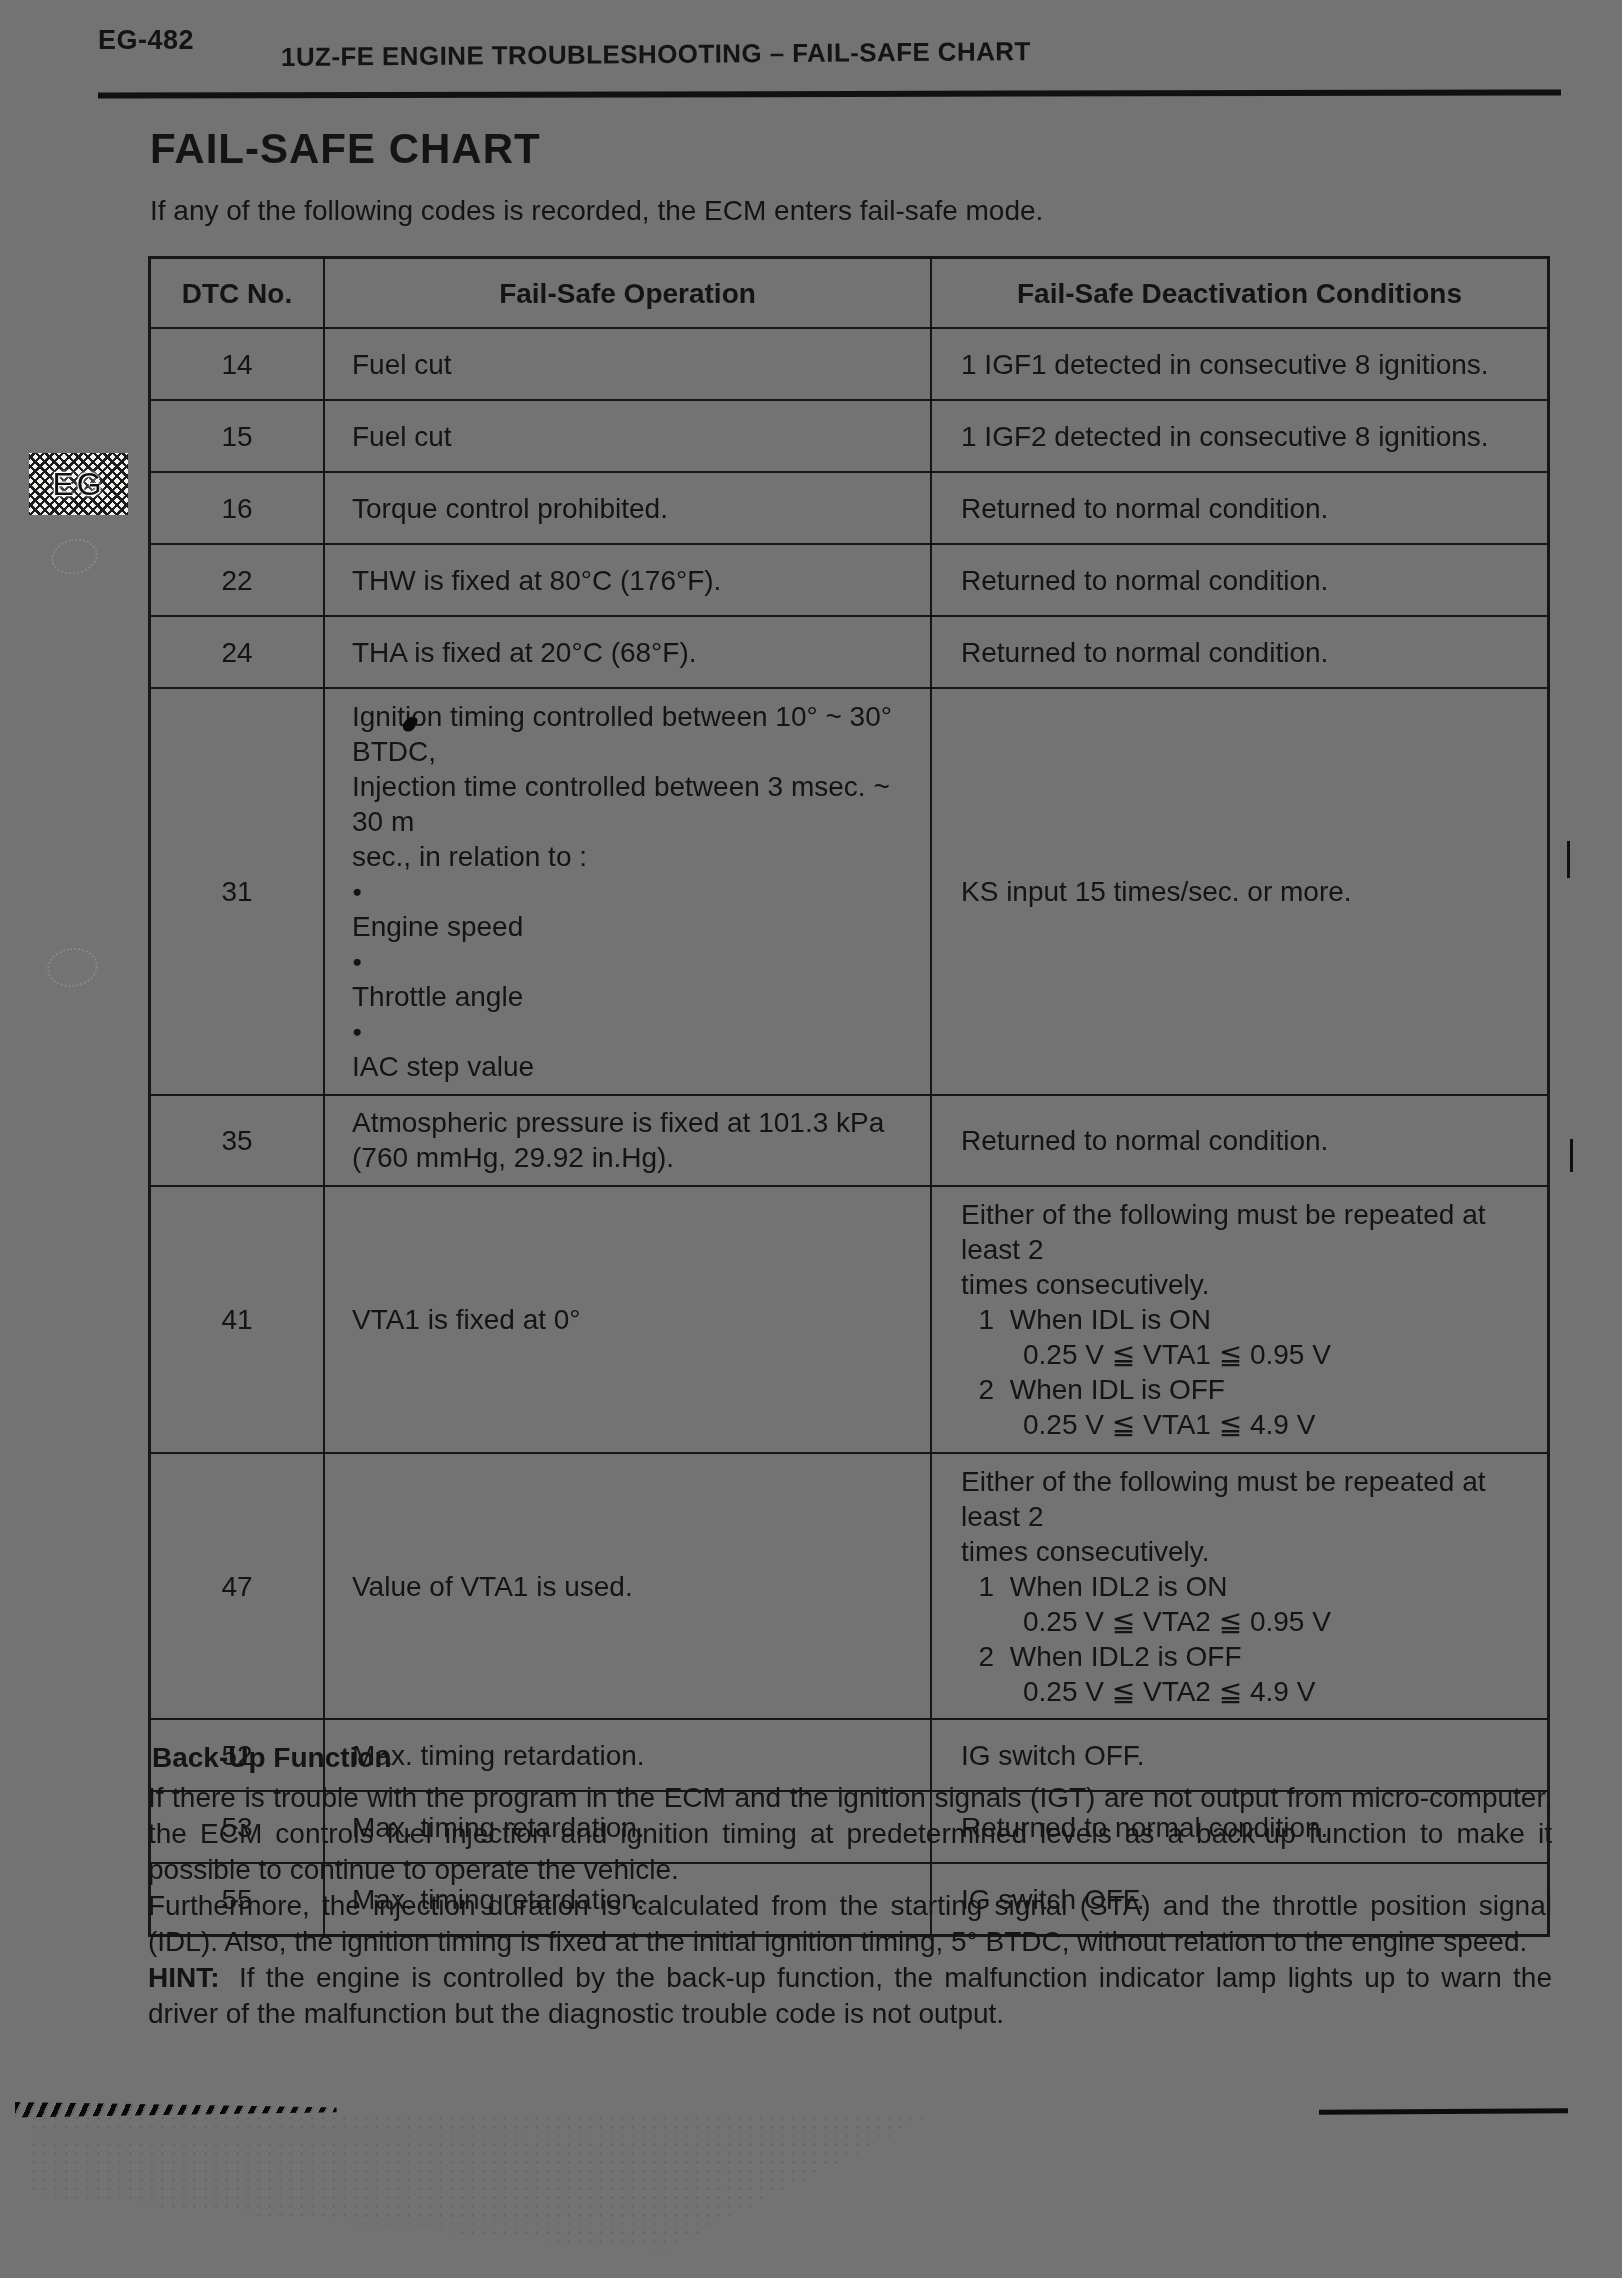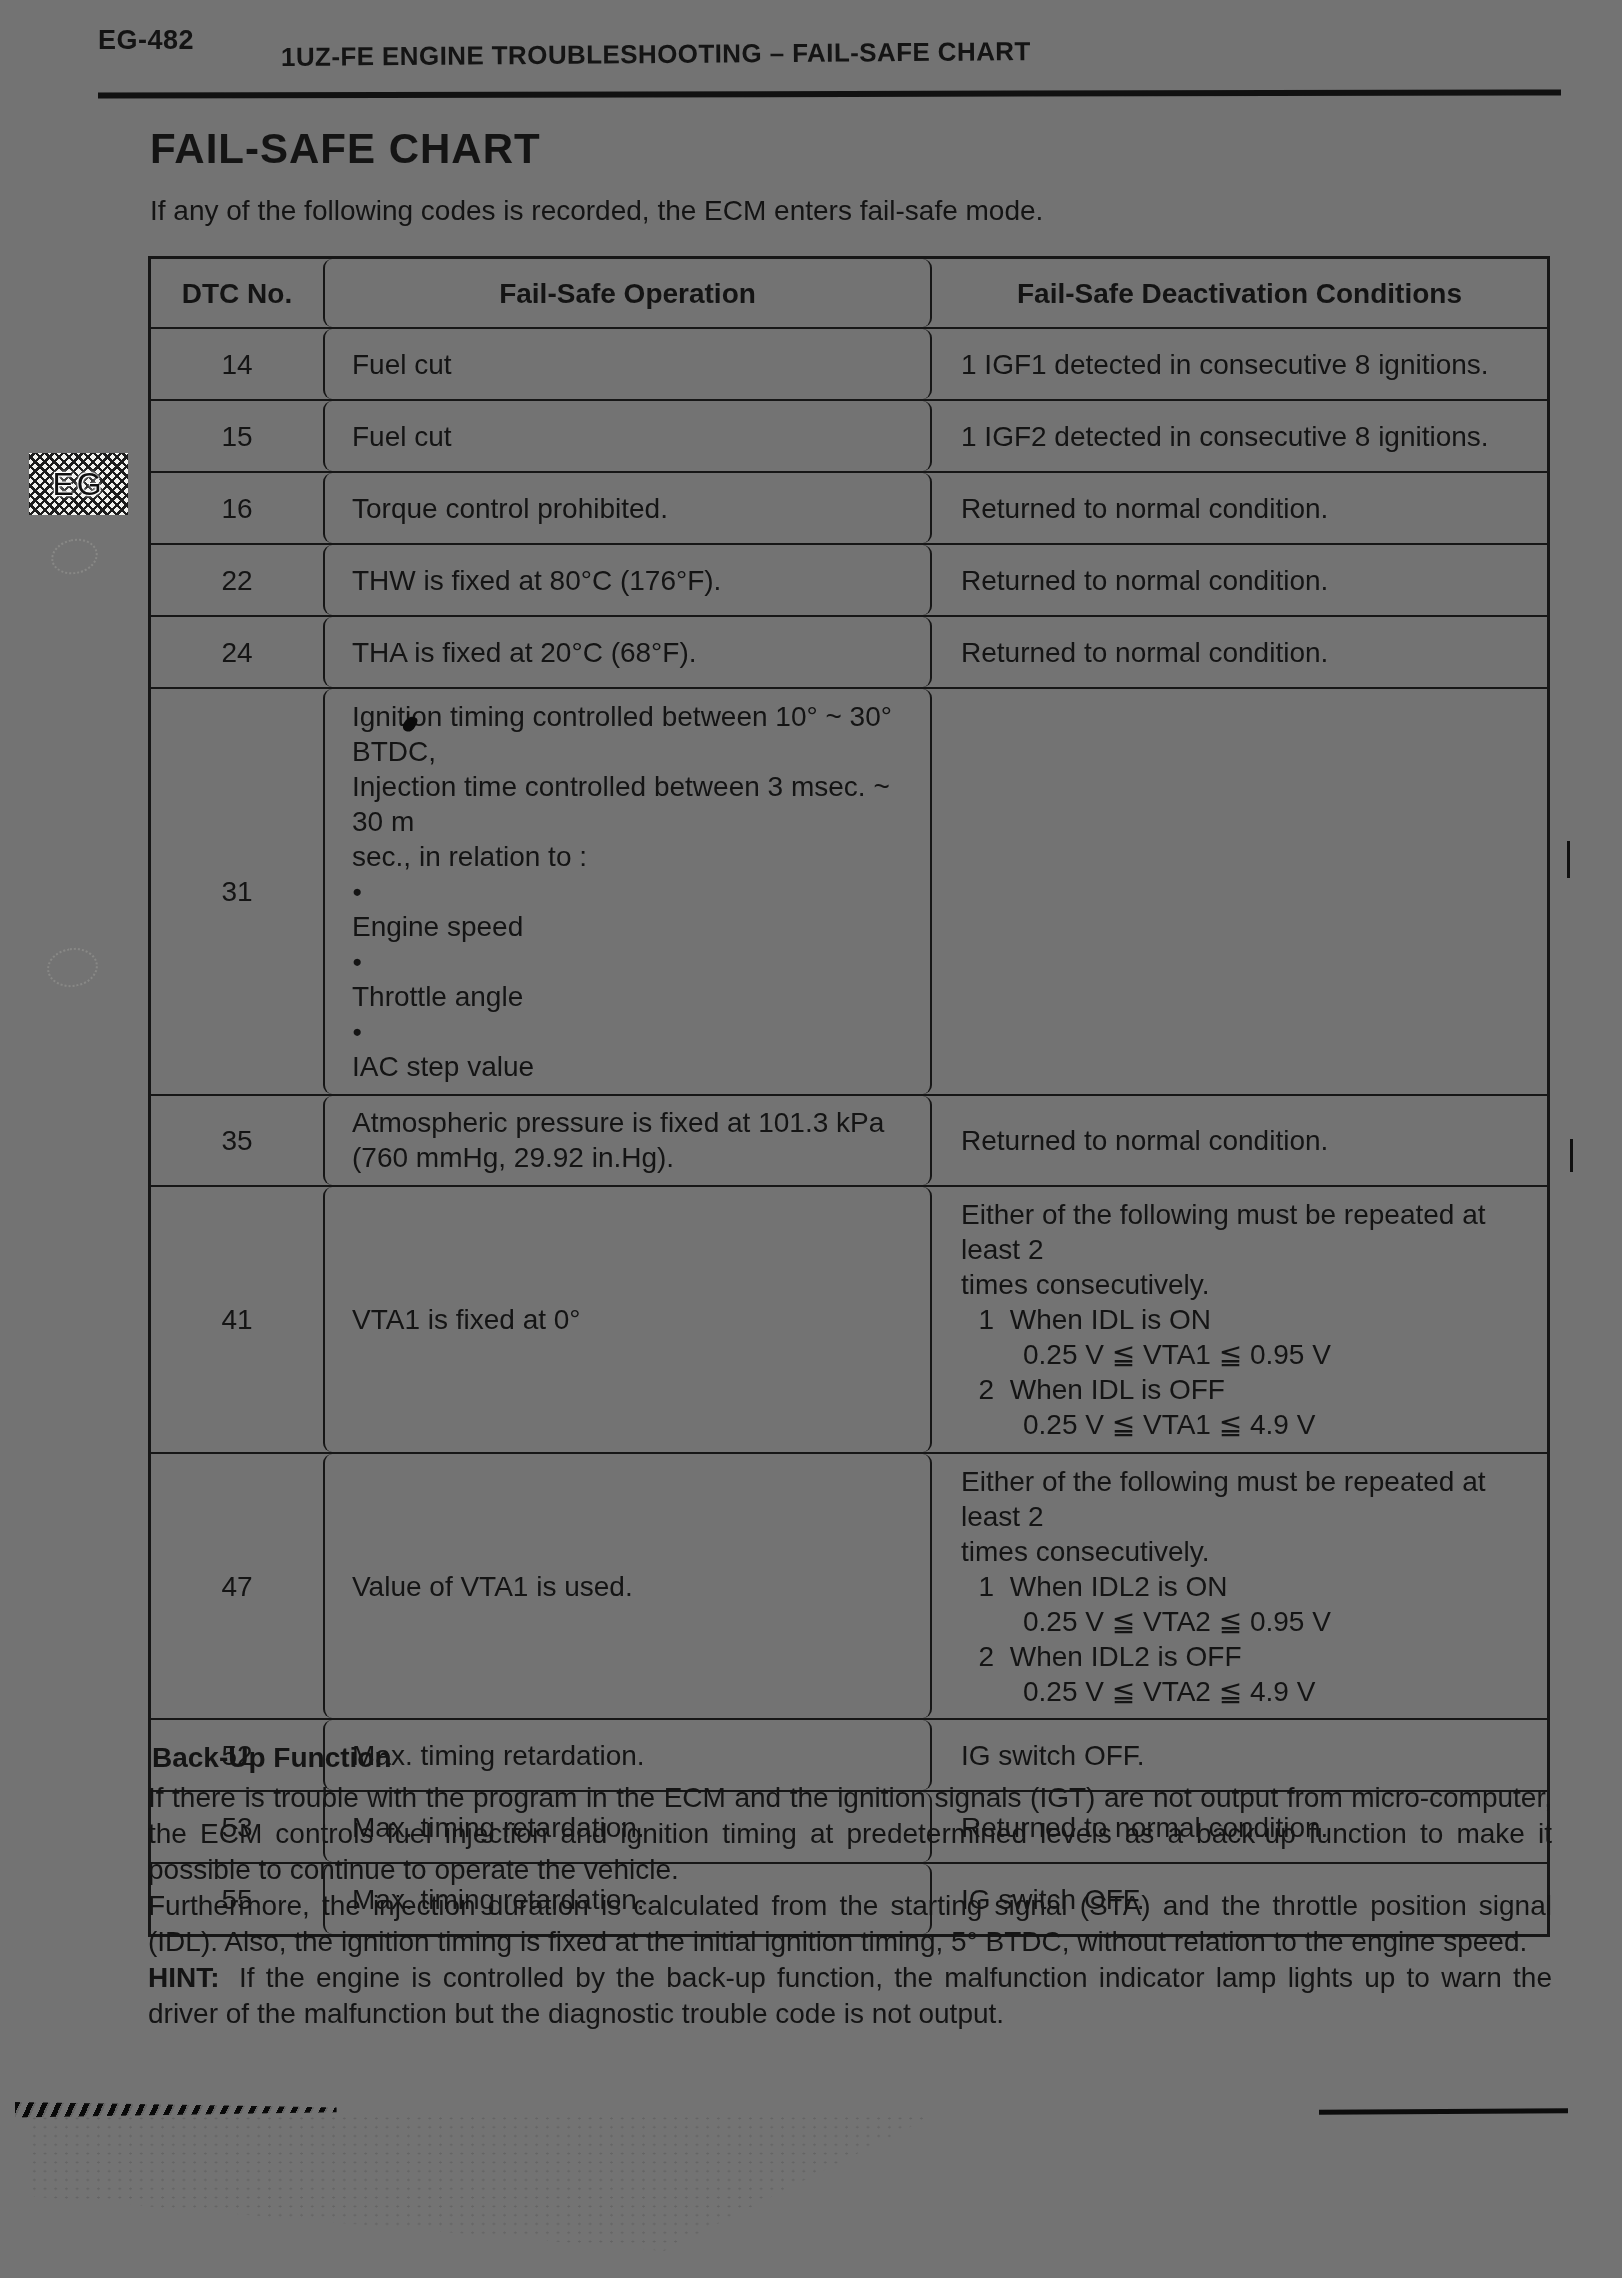--- a/index.html
+++ b/index.html
@@ -53,21 +53,21 @@
   .fs-table{
     position:absolute;left:148px;top:256px;width:1402px;
     border:3.9px solid #161616;
     box-sizing:border-box;
     font-size:28px;line-height:35px;
   }
   .thead,.trow{display:flex;box-sizing:border-box;}
   .trow{border-top:2.9px solid #161616;}
   .thead{min-height:68px;font-weight:700;}
   .trow{min-height:72px;}
-  .cell{box-sizing:border-box;display:flex;align-items:center;border-radius:9px;}
+  .cell{box-sizing:border-box;display:flex;align-items:center;}
   .c-dtc{width:172px;flex:none;justify-content:center;padding:7.8px 5.9px;}
   .c-op{width:609px;flex:none;border-left:2.9px solid #161616;border-right:2.9px solid #161616;padding:9.8px 17.6px 9.8px 27px;}
   .c-cond{flex:1;padding:9.8px 17.6px 9.8px 29px;}
   .thead .c-op,.thead .c-cond{justify-content:center;text-align:center;padding:9.8px 11.7px;}
   .line{white-space:pre-wrap;}
   .line.ind1{padding-left:17.6px;}
   .line.ind2{padding-left:62px;}
   .blt{font-size:16.6px;vertical-align:2.9px;margin-right:13.7px;}
   
   .backup{
@@ -200,20 +200,25 @@
           <div class="cell c-op">
             <div class="cell-inner">
               <div class="line">Ignition timing controlled between 10° ~ 30° BTDC,</div>
               <div class="line">Injection time controlled between 3 msec. ~ 30 m</div>
               <div class="line">sec., in relation to :</div>
               <div class="line"><div class="blt">●</div>Engine speed</div>
               <div class="line"><div class="blt">●</div>Throttle angle</div>
               <div class="line"><div class="blt">●</div>IAC step value</div>
             </div>
           </div>
+          <div class="cell c-cond">
+            <div class="cell-inner">
+              <div class="line">KS input 15 times/sec. or more.</div>
+            </div>
+          </div>
         </div>
         <div class="trow">
           <div class="cell c-dtc">35</div>
           <div class="cell c-op">
             <div class="cell-inner">
               <div class="line">Atmospheric pressure is fixed at 101.3 kPa</div>
               <div class="line">(760 mmHg, 29.92 in.Hg).</div>
             </div>
           </div>
           <div class="cell c-cond">

